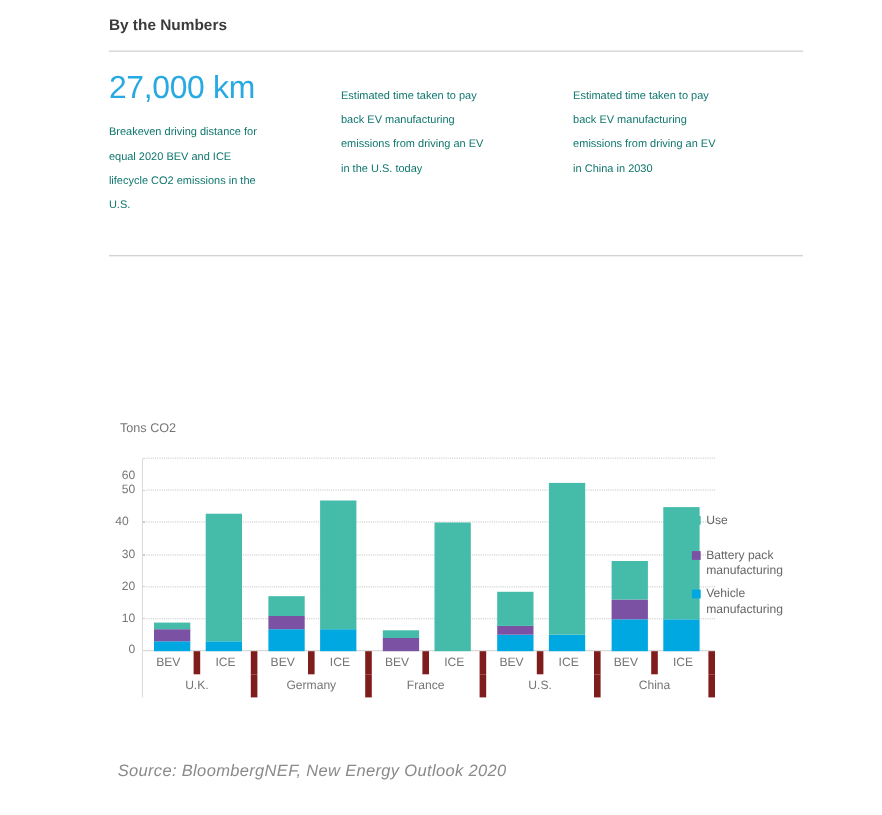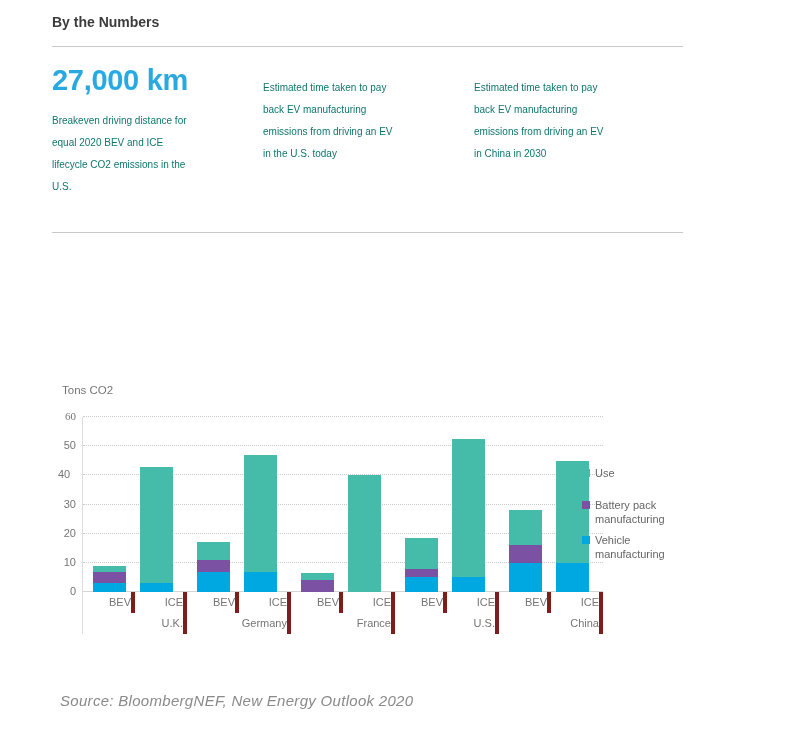--- a/index.html
+++ b/index.html
@@ -3,40 +3,40 @@
 <meta charset="utf-8">
 <style>
   html, body { margin: 0; padding: 0; }
   body {
     width: 802px; height: 741px;
     background: #ffffff;
     font-family: "Liberation Sans", sans-serif;
     position: relative;
     overflow: hidden;
   }
-  .page { position: absolute; inset: 0; }
+  .page { position: absolute; inset: 0; margin-left: 47px; }
 
   .section-label {
     position: absolute; left: 52px; top: 14px;
     font-size: 14px; font-weight: 700; color: #3b3b3b;
   }
   .rule {
     position: absolute; left: 52px; width: 631px; height: 1px;
     background: #c9c9c9;
   }
   .rule-1 { top: 46px; }
   .rule-2 { top: 232px; }
 
   .stats-row {
     position: absolute; left: 52px; top: 64px; width: 660px;
     display: flex;
   }
   .stat { width: 211px; }
   .stat-value {
-    font-size: 29px; font-weight: 700; color: #29A9E2;
+    font-size: 29px; font-weight: 400; color: #29A9E2;
     letter-spacing: -0.3px;
   }
   .stat-desc {
     margin-top: 13px;
     font-size: 10px; line-height: 22px; color: #0f766e;
     white-space: pre-line;
   }
 
   .chart-title {
     position: absolute; left: 57px; top: 262px; width: 690px;
@@ -60,22 +60,22 @@
   .gridline.solid { border-top: 1px solid #d4d4d4; }
   .ytick {
     position: absolute; left: 0; width: 24px; text-align: right;
     font-size: 11px; color: #757575;
   }
   .bar-seg { position: absolute; width: 33px; }
 
   .xaxis { position: absolute; left: 30px; top: 210px; width: 521px; border-left: 1px solid #dcdcdc; }
   .xrow { display: flex; }
   .xcell {
-    box-sizing: border-box; border-right: 4px solid #7f1d1d;
-    height: 21px; line-height: 21px; text-align: right;
+    box-sizing: border-box; border-right: 6px solid #7f1d1d;
+    height: 21px; line-height: 21px; text-align: center;
     font-size: 11px; color: #757575;
   }
   .xcell.bar-label { width: 52px; }
   .xcell.group-label { width: 104px; }
 
   .legend { position: absolute; left: 530px; top: 84px; width: 140px; }
   .legend-item { display: flex; margin-bottom: 18px; }
   .legend-item + .legend-item { margin-bottom: 7px; }
   .legend-swatch { width: 8px; height: 8px; margin: 3px 5px 0 0; flex: none; }
   .legend-label { font-size: 11px; line-height: 14px; color: #666666; white-space: pre-line; }
@@ -189,18 +189,18 @@
           <span class="legend-label">Vehicle
 manufacturing</span>
         </div>
       </div>
   <div class="ytick" style="top: 203px;">0</div>
       <div class="ytick" style="top: 173.833px;">10</div>
       <div class="ytick" style="top: 144.667px;">20</div>
       <div class="ytick" style="top: 115.5px;">30</div>
       <div class="ytick" style="top: 86.3333px; text-align: center;">40</div>
       <div class="ytick" style="top: 57.1667px;">50</div>
-      <div class="ytick" style="top: 28px; font-family: Liberation Serif, serif;">60</div>
+      <div class="ytick" style="top: 44px;">60</div>
     </div>
 
   <div class="source">Source: BloombergNEF, New Energy Outlook 2020</div>
 
 </div>
 
 </body></html>

